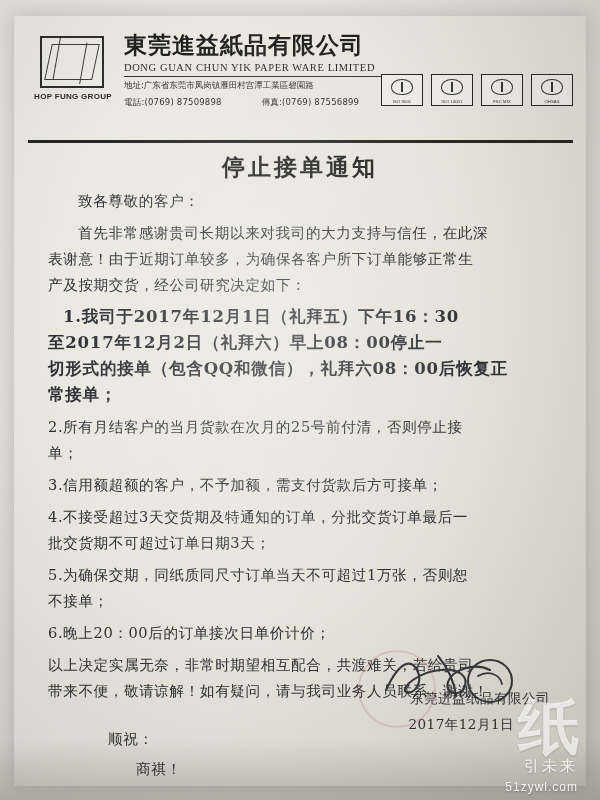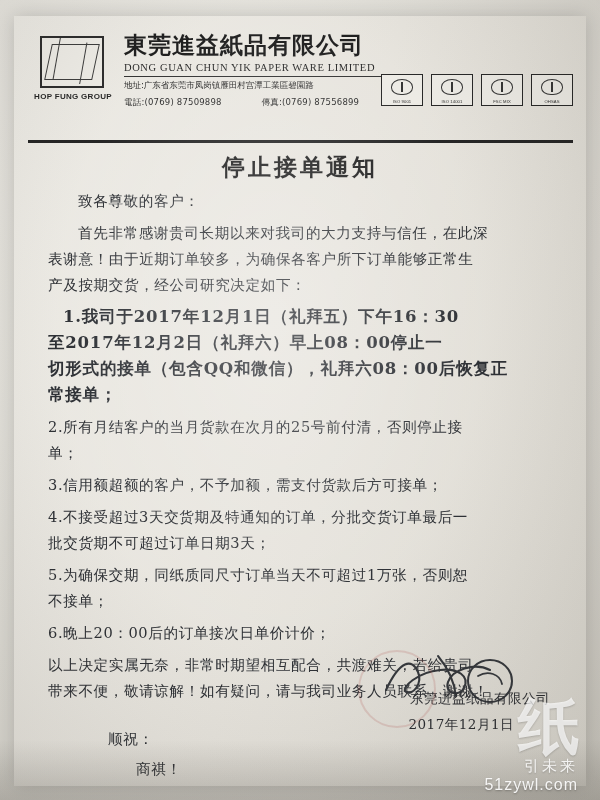--- a/index.html
+++ b/index.html
@@ -278,21 +278,21 @@
     font-size: 15px;
     color: rgba(255,255,255,0.85);
     letter-spacing: 3px;
     text-shadow: 0 1px 2px rgba(0,0,0,0.2);
   }
   .wm-url {
     position: absolute;
     right: 22px;
     bottom: 6px;
     font-family: "Liberation Sans", sans-serif;
-    font-size: 16px;
+    font-size: 12px;
     color: rgba(255,255,255,0.9);
     letter-spacing: 1px;
     text-shadow: 0 1px 2px rgba(0,0,0,0.25);
   }
   .wm-stamp {
     position: absolute;
     right: 150px;
     bottom: 58px;
     width: 74px;
     height: 74px;

